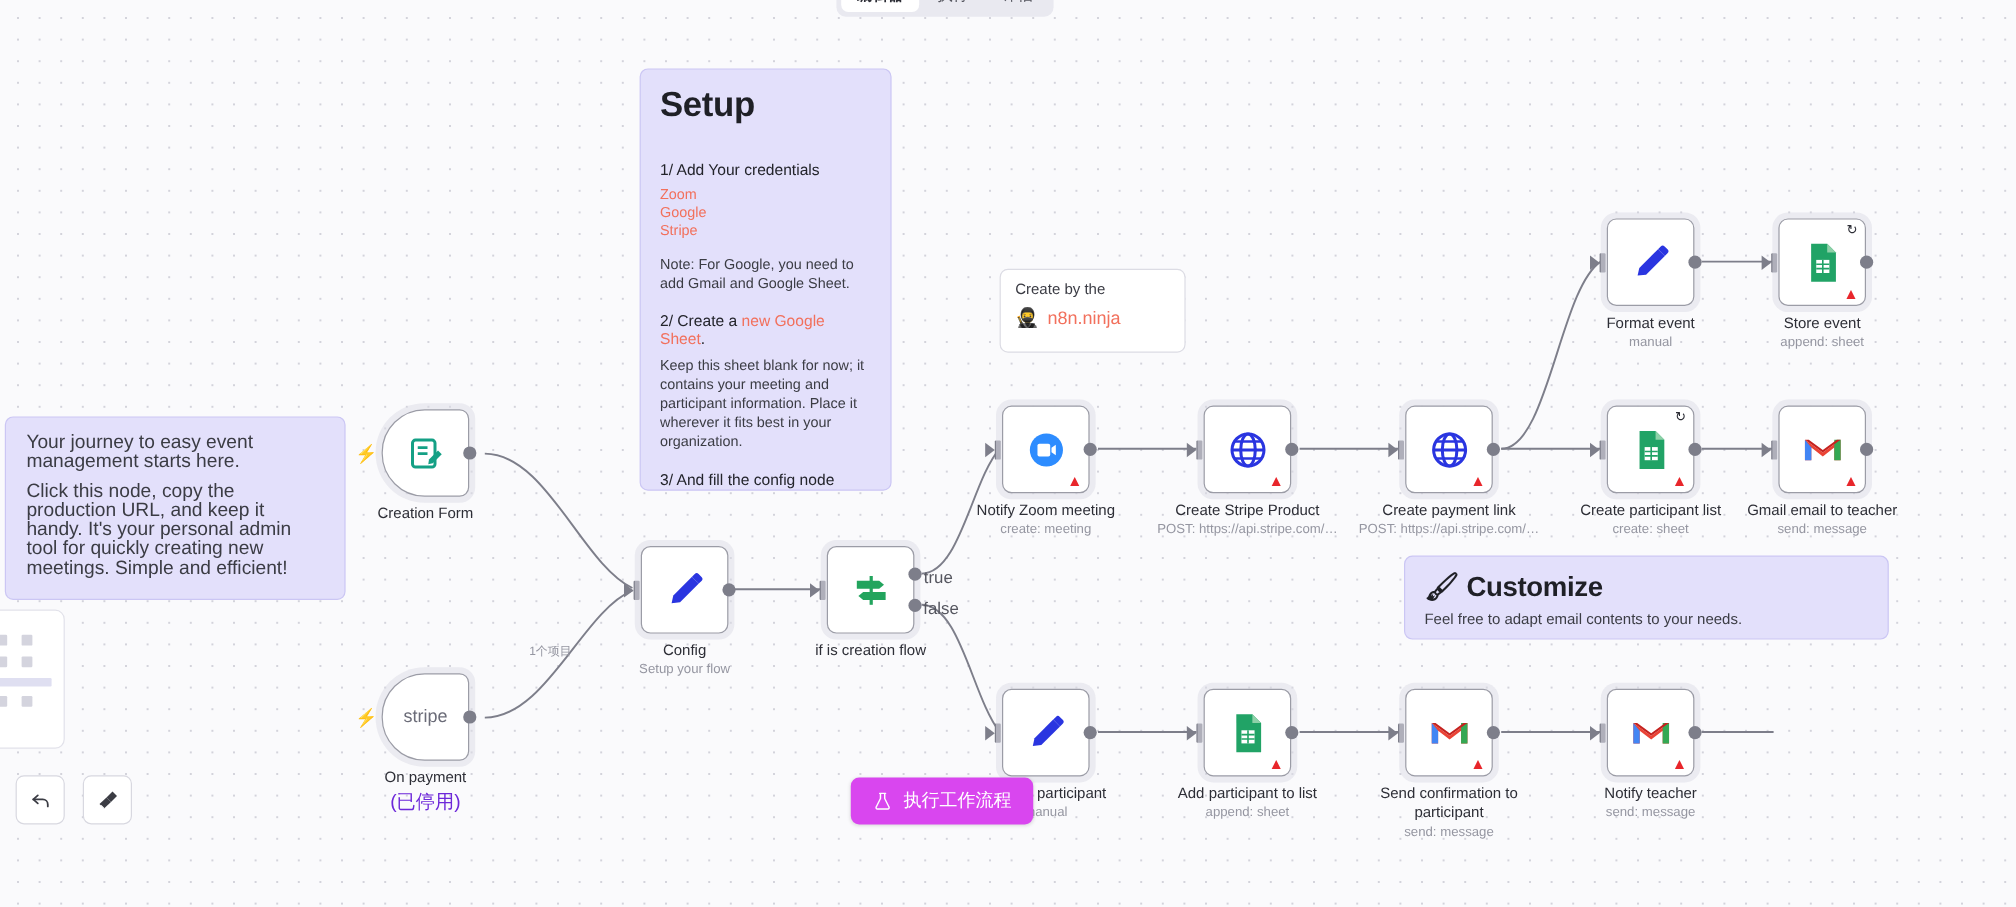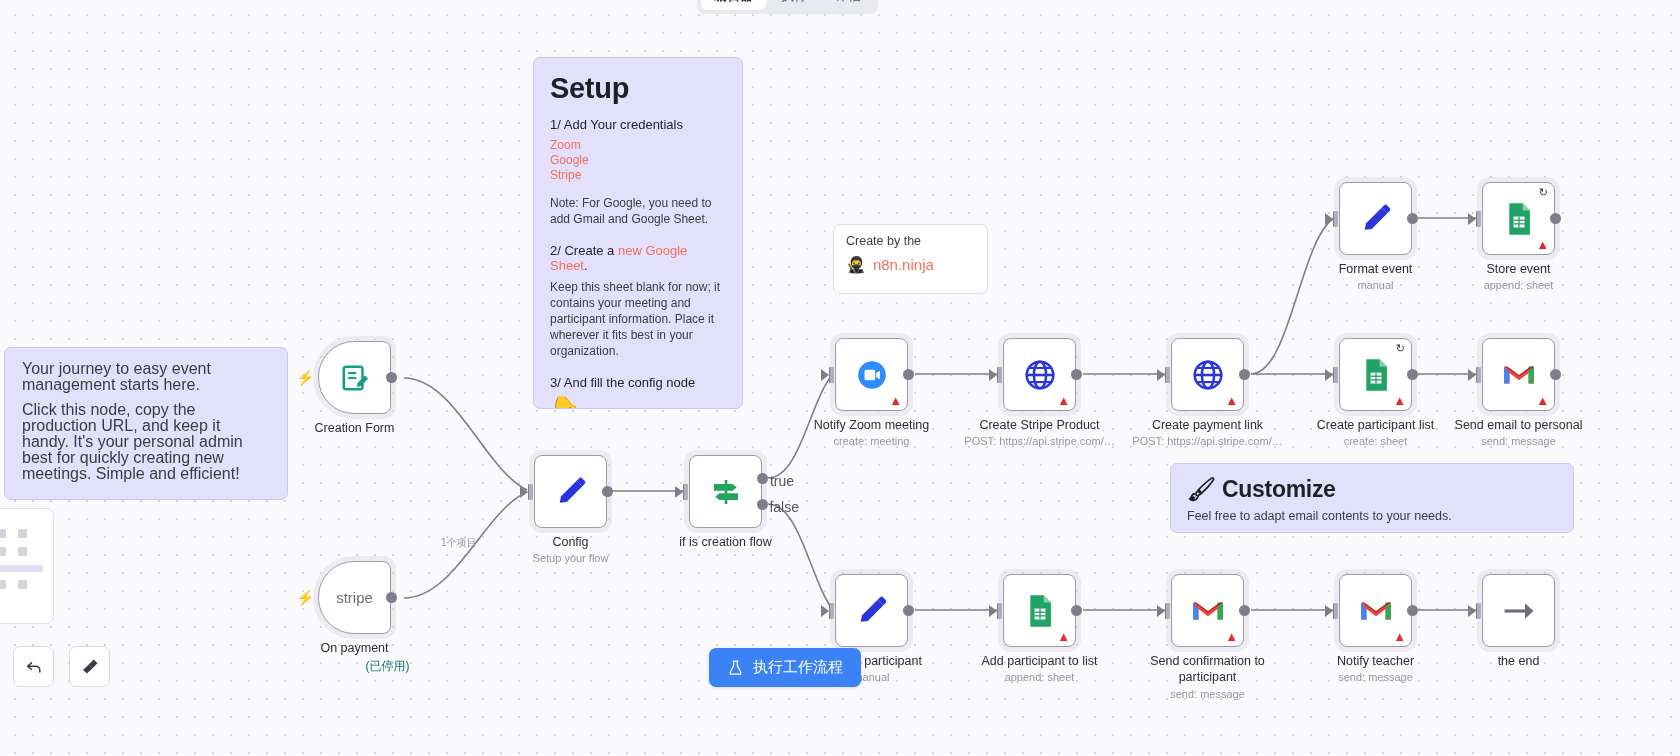--- a/index.html
+++ b/index.html
@@ -25,21 +25,21 @@
     white-space:nowrap;line-height:16px;
   }
   .tabbar .tab.active{background:#ffffff;color:#2d2e36;font-weight:600;}
 
   
   .sticky{
     position:absolute;background:#e3e0fb;border:1px solid #cbc6f4;
     border-radius:7px;box-sizing:border-box;
   }
   .sticky-setup{left:533px;top:57px;width:210px;height:352px;padding:14px 16px;overflow:hidden;}
-  .sticky-setup h1{margin:0 0 12px 0;font-size:29px;font-weight:700;color:#1f2026;letter-spacing:-0.3px;}
+  .sticky-setup h1{margin:0 0 29px 0;font-size:29px;font-weight:700;color:#1f2026;letter-spacing:-0.3px;}
   .sticky-setup h3{margin:0 0 6px 0;font-size:13px;font-weight:400;color:#23242b;}
   .sticky-setup p{margin:0 0 4px 0;font-size:12px;line-height:16px;color:#3b3c44;}
   .sticky-setup .cred{font-size:12px;line-height:15px;color:#f2705c;}
   .sticky-setup .gap{height:12px;}
   .sticky-setup .link{color:#f2705c;}
   .sticky-setup .emoji{font-size:24px;line-height:26px;display:block;margin-top:6px;}
 
   .sticky-meeting{left:4px;top:347px;width:284px;height:153px;padding:13px 17px;}
   .sticky-meeting h1{margin:0 0 14px 0;font-size:26px;font-weight:700;color:#1f2026;letter-spacing:-0.3px;}
   .sticky-meeting p{margin:0 0 9px 0;font-size:16px;line-height:16px;color:#3b3c44;}
@@ -103,21 +103,21 @@
   .minimap .mbar{height:7px;background:#dfdff1;border-radius:1px;margin:4px 0 8px 0;}
 
   .ctrlbtn{
     position:absolute;width:41px;height:41px;background:#ffffff;border:1px solid #d8d8e0;
     border-radius:7px;display:flex;align-items:center;justify-content:center;
     font-size:18px;color:#3b3c44;box-sizing:border-box;
   }
 
   .execbtn{
     position:absolute;left:709px;top:648px;height:39px;padding:0 18px;
-    background:#3b82f6;color:#ffffff;border-radius:7px;
+    background:#d946ef;color:#ffffff;border-radius:7px;
     display:flex;align-items:center;gap:9px;font-size:15px;
     box-shadow:0 1px 3px rgba(0,0,0,.12);
   }
 </style>
 </head>
 <body>
 
 <div class="canvas">
 
   <div class="tabbar">
@@ -172,21 +172,21 @@
     <div class="gap"></div>
     <h3><span>2/ Create a </span><span class="link">new Google Sheet</span><span>.</span></h3>
     <p>Keep this sheet blank for now; it contains your meeting and participant information. Place it wherever it fits best in your organization.</p>
     <div class="gap"></div>
     <h3>3/ And fill the config node</h3>
     <span class="emoji">👇</span>
   </div>
 
   <div class="sticky sticky-meeting">
     <p>Your journey to easy event management starts here.</p>
-    <p>Click this node, copy the production URL, and keep it handy. It's your personal admin best for quickly creating new meetings. Simple and efficient!</p>
+    <p>Click this node, copy the production URL, and keep it handy. It's your personal admin tool for quickly creating new meetings. Simple and efficient!</p>
   </div>
 
   <div class="sticky sticky-customize">
     <h1><span>🖌</span> <span>Customize</span></h1>
     <p>Feel free to adapt email contents to your needs.</p>
   </div>
 
   <div class="crafted">
     <div class="c-top">Create by the</div>
     <div class="c-bot">
@@ -209,21 +209,21 @@
     <div class="label">Creation Form</div>
   </div>
 
   <div class="node trigger" style="left:318px;top:561px;">
     <div class="bolt">⚡</div>
     <div class="box">
       <span class="stripe-text">stripe</span>
     </div>
     <div class="dot" style="right:-6px;top:31px;"></div>
     <div class="label">On payment</div>
-    <div class="sublabel s1" style="top:97px;color:#0f766e;font-size:12px;margin-left:33px;">(已停用)</div>
+    <div class="sublabel s1" style="top:97px;color:#6d28d9;font-size:16px;">(已停用)</div>
   </div>
 
   <div class="node" style="left:534px;top:455px;">
     <div class="inbar" style="left:-6px;top:29px;"></div>
     <div class="inarrow" style="left:-14px;top:31px;"></div>
     <div class="box">
       <svg width="34" height="34" viewBox="0 0 24 24">
         <path d="M4 19.5 L5 15 L16 4 L20 8 L9 19 z" fill="#2a35e0"></path>
         <path d="M16 4 L20 8 L21.6 6.4 a1.6 1.6 0 0 0 0-2.3 l-1.7-1.7 a1.6 1.6 0 0 0-2.3 0 z" fill="#2a35e0"></path>
       </svg>
@@ -362,21 +362,21 @@
     <div class="box">
       <svg width="34" height="26" viewBox="0 0 32 24">
         <path d="M2 4 v16 h5 V10 l9 7 l9-7 v10 h5 V4 l-14 10 z" fill="#ea4335"></path>
         <path d="M2 4 v16 h5 V10 z" fill="#4285f4"></path>
         <path d="M25 4 v16 h5 V4 z" fill="#34a853"></path>
         <path d="M2 4 l14 10 L30 4 h-3 L16 12 L5 4 z" fill="#c5221f"></path>
       </svg>
       <div class="warn">▲</div>
     </div>
     <div class="dot" style="right:-6px;top:31px;"></div>
-    <div class="label">Send email to personal</div>
+    <div class="label">Gmail email to teacher</div>
     <div class="sublabel s1">send: message</div>
   </div>
 
   <div class="node" style="left:835px;top:574px;">
     <div class="inbar" style="left:-6px;top:29px;"></div>
     <div class="inarrow" style="left:-14px;top:31px;"></div>
     <div class="box">
       <svg width="34" height="34" viewBox="0 0 24 24">
         <path d="M4 19.5 L5 15 L16 4 L20 8 L9 19 z" fill="#2a35e0"></path>
         <path d="M16 4 L20 8 L21.6 6.4 a1.6 1.6 0 0 0 0-2.3 l-1.7-1.7 a1.6 1.6 0 0 0-2.3 0 z" fill="#2a35e0"></path>
@@ -433,31 +433,20 @@
         <path d="M25 4 v16 h5 V4 z" fill="#34a853"></path>
         <path d="M2 4 l14 10 L30 4 h-3 L16 12 L5 4 z" fill="#c5221f"></path>
       </svg>
       <div class="warn">▲</div>
     </div>
     <div class="dot" style="right:-6px;top:31px;"></div>
     <div class="label">Notify teacher</div>
     <div class="sublabel s1">send: message</div>
   </div>
 
-  <div class="node" style="left:1482px;top:574px;">
-    <div class="inbar" style="left:-6px;top:29px;"></div>
-    <div class="inarrow" style="left:-14px;top:31px;"></div>
-    <div class="box">
-      <svg width="36" height="30" viewBox="0 0 30 24">
-        <line x1="3" y1="12" x2="24" y2="12" stroke="#6b6c78" stroke-width="2.6"></line>
-        <path d="M20 5.5 L27 12 L20 18.5 z" fill="#6b6c78"></path>
-      </svg>
-    </div>
-    <div class="label">the end</div>
-  </div>
 
   <div class="minimap">
     <div class="mrow">
         <i></i>
         <i></i>
       </div>
     <div class="mrow">
         <i></i>
         <i></i>
       </div>

